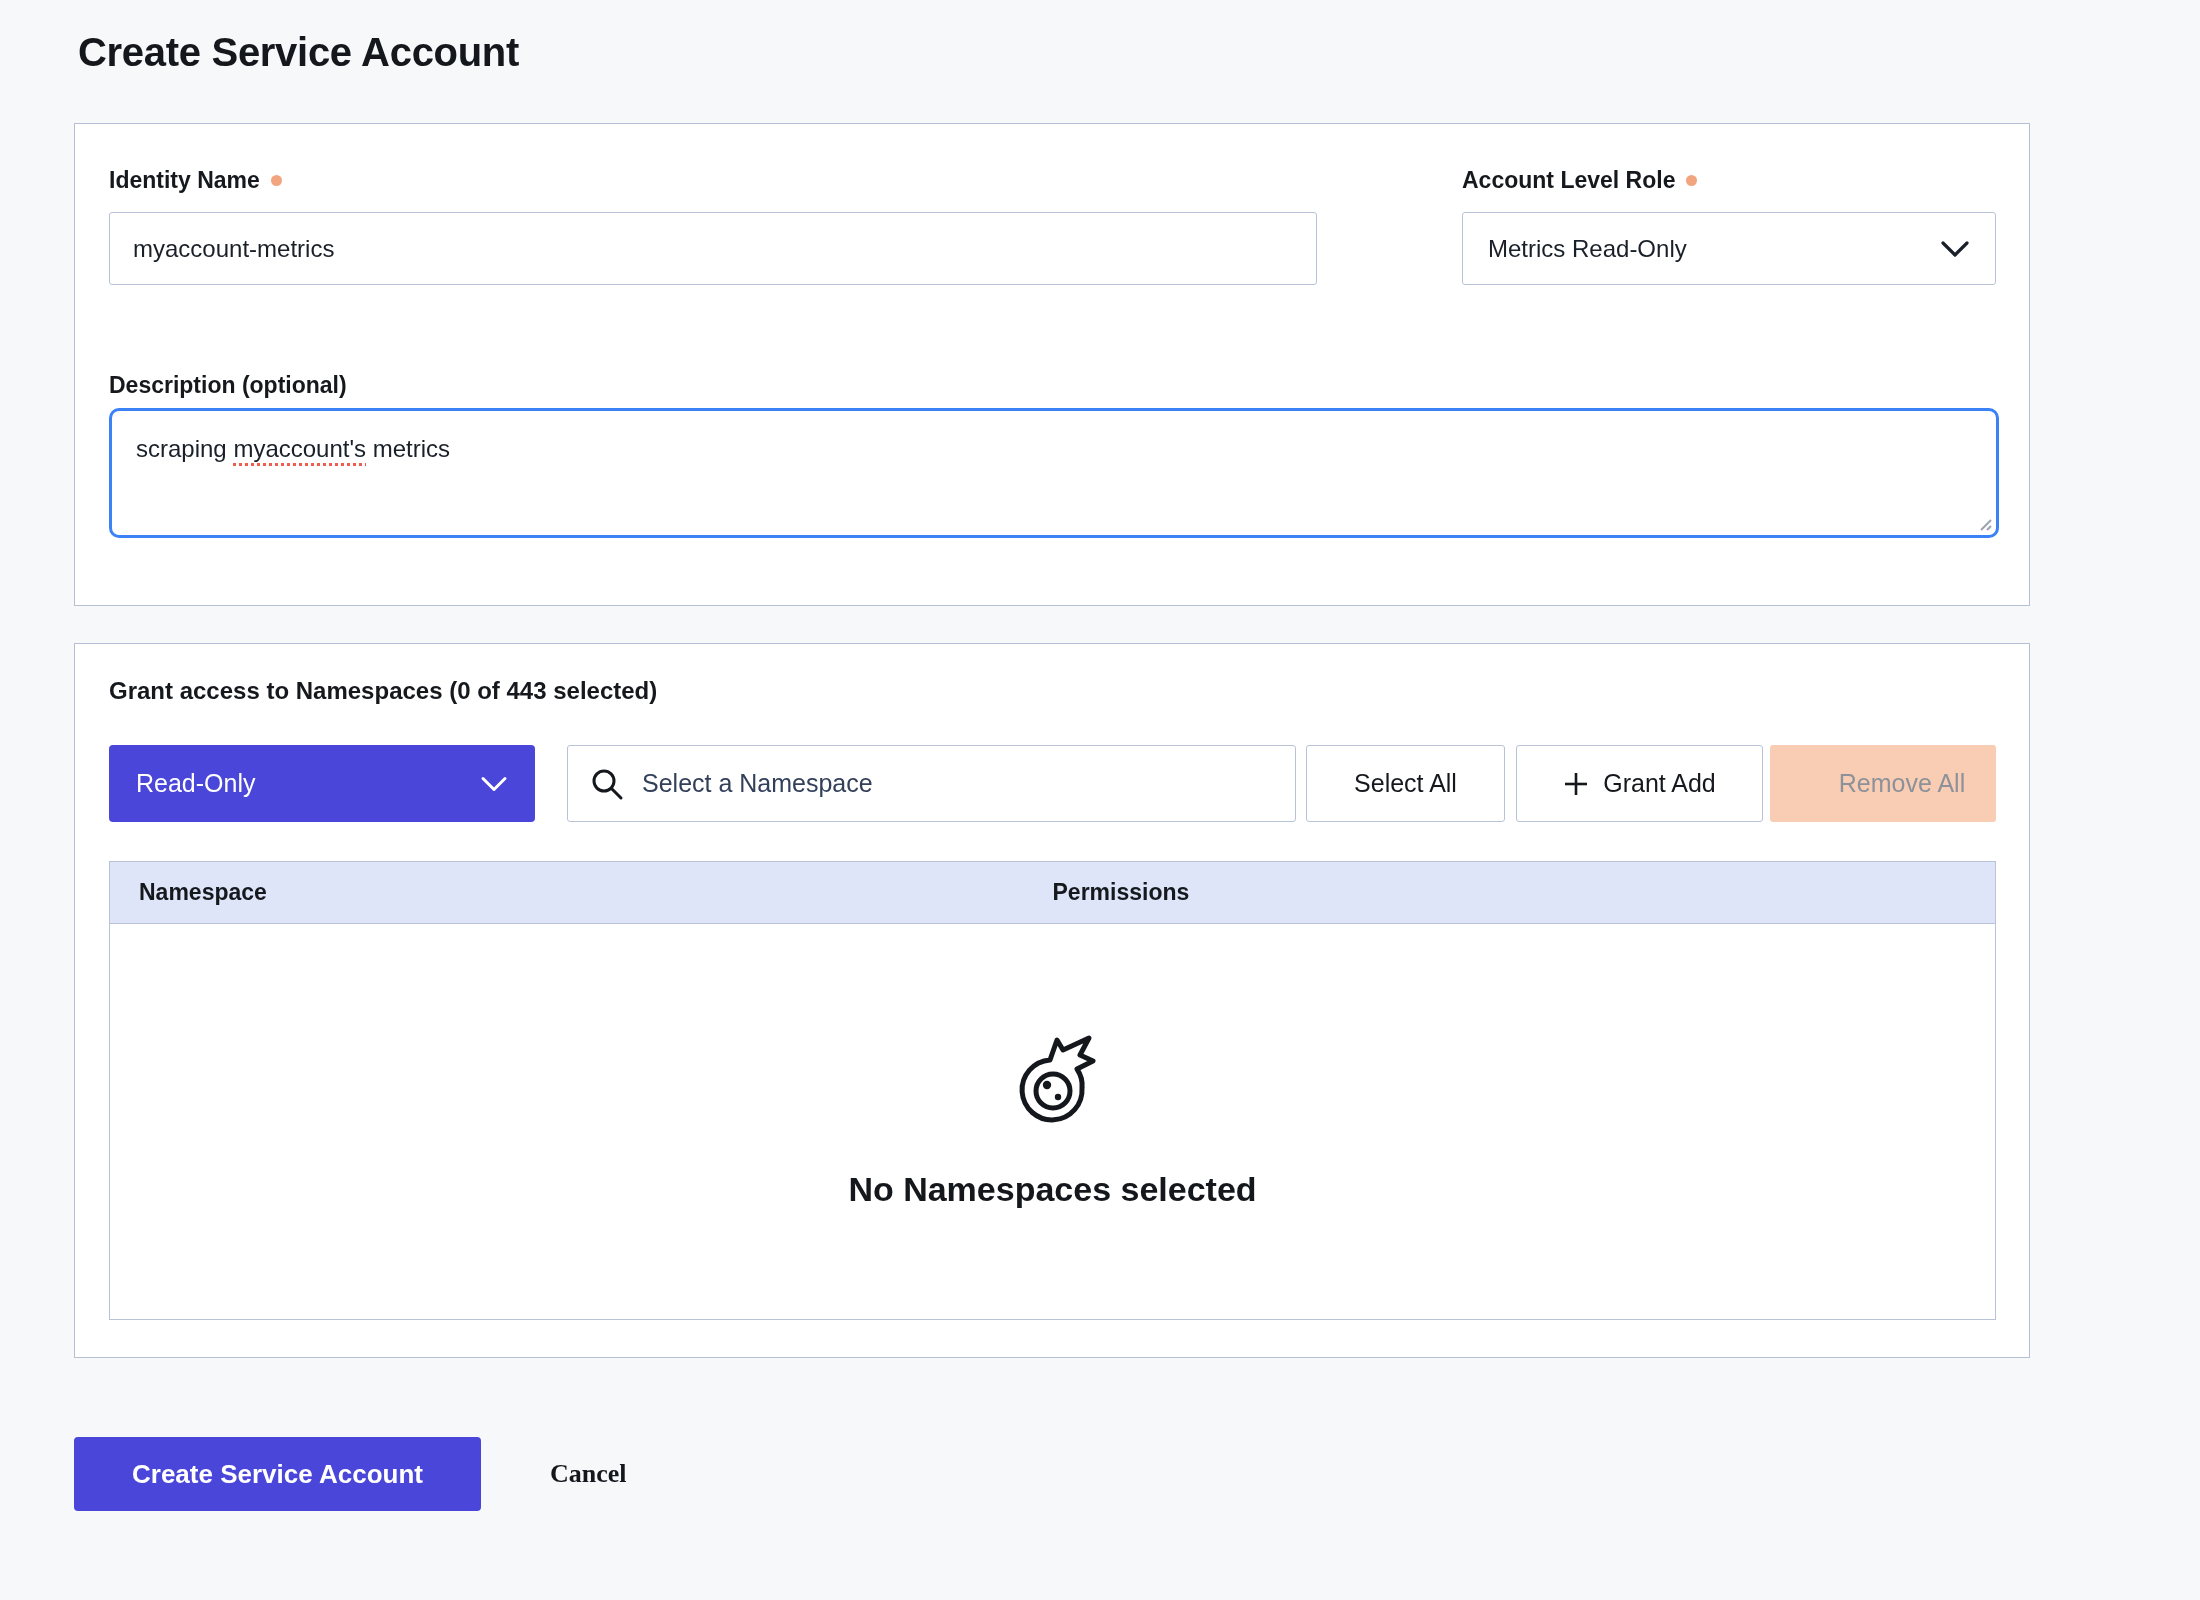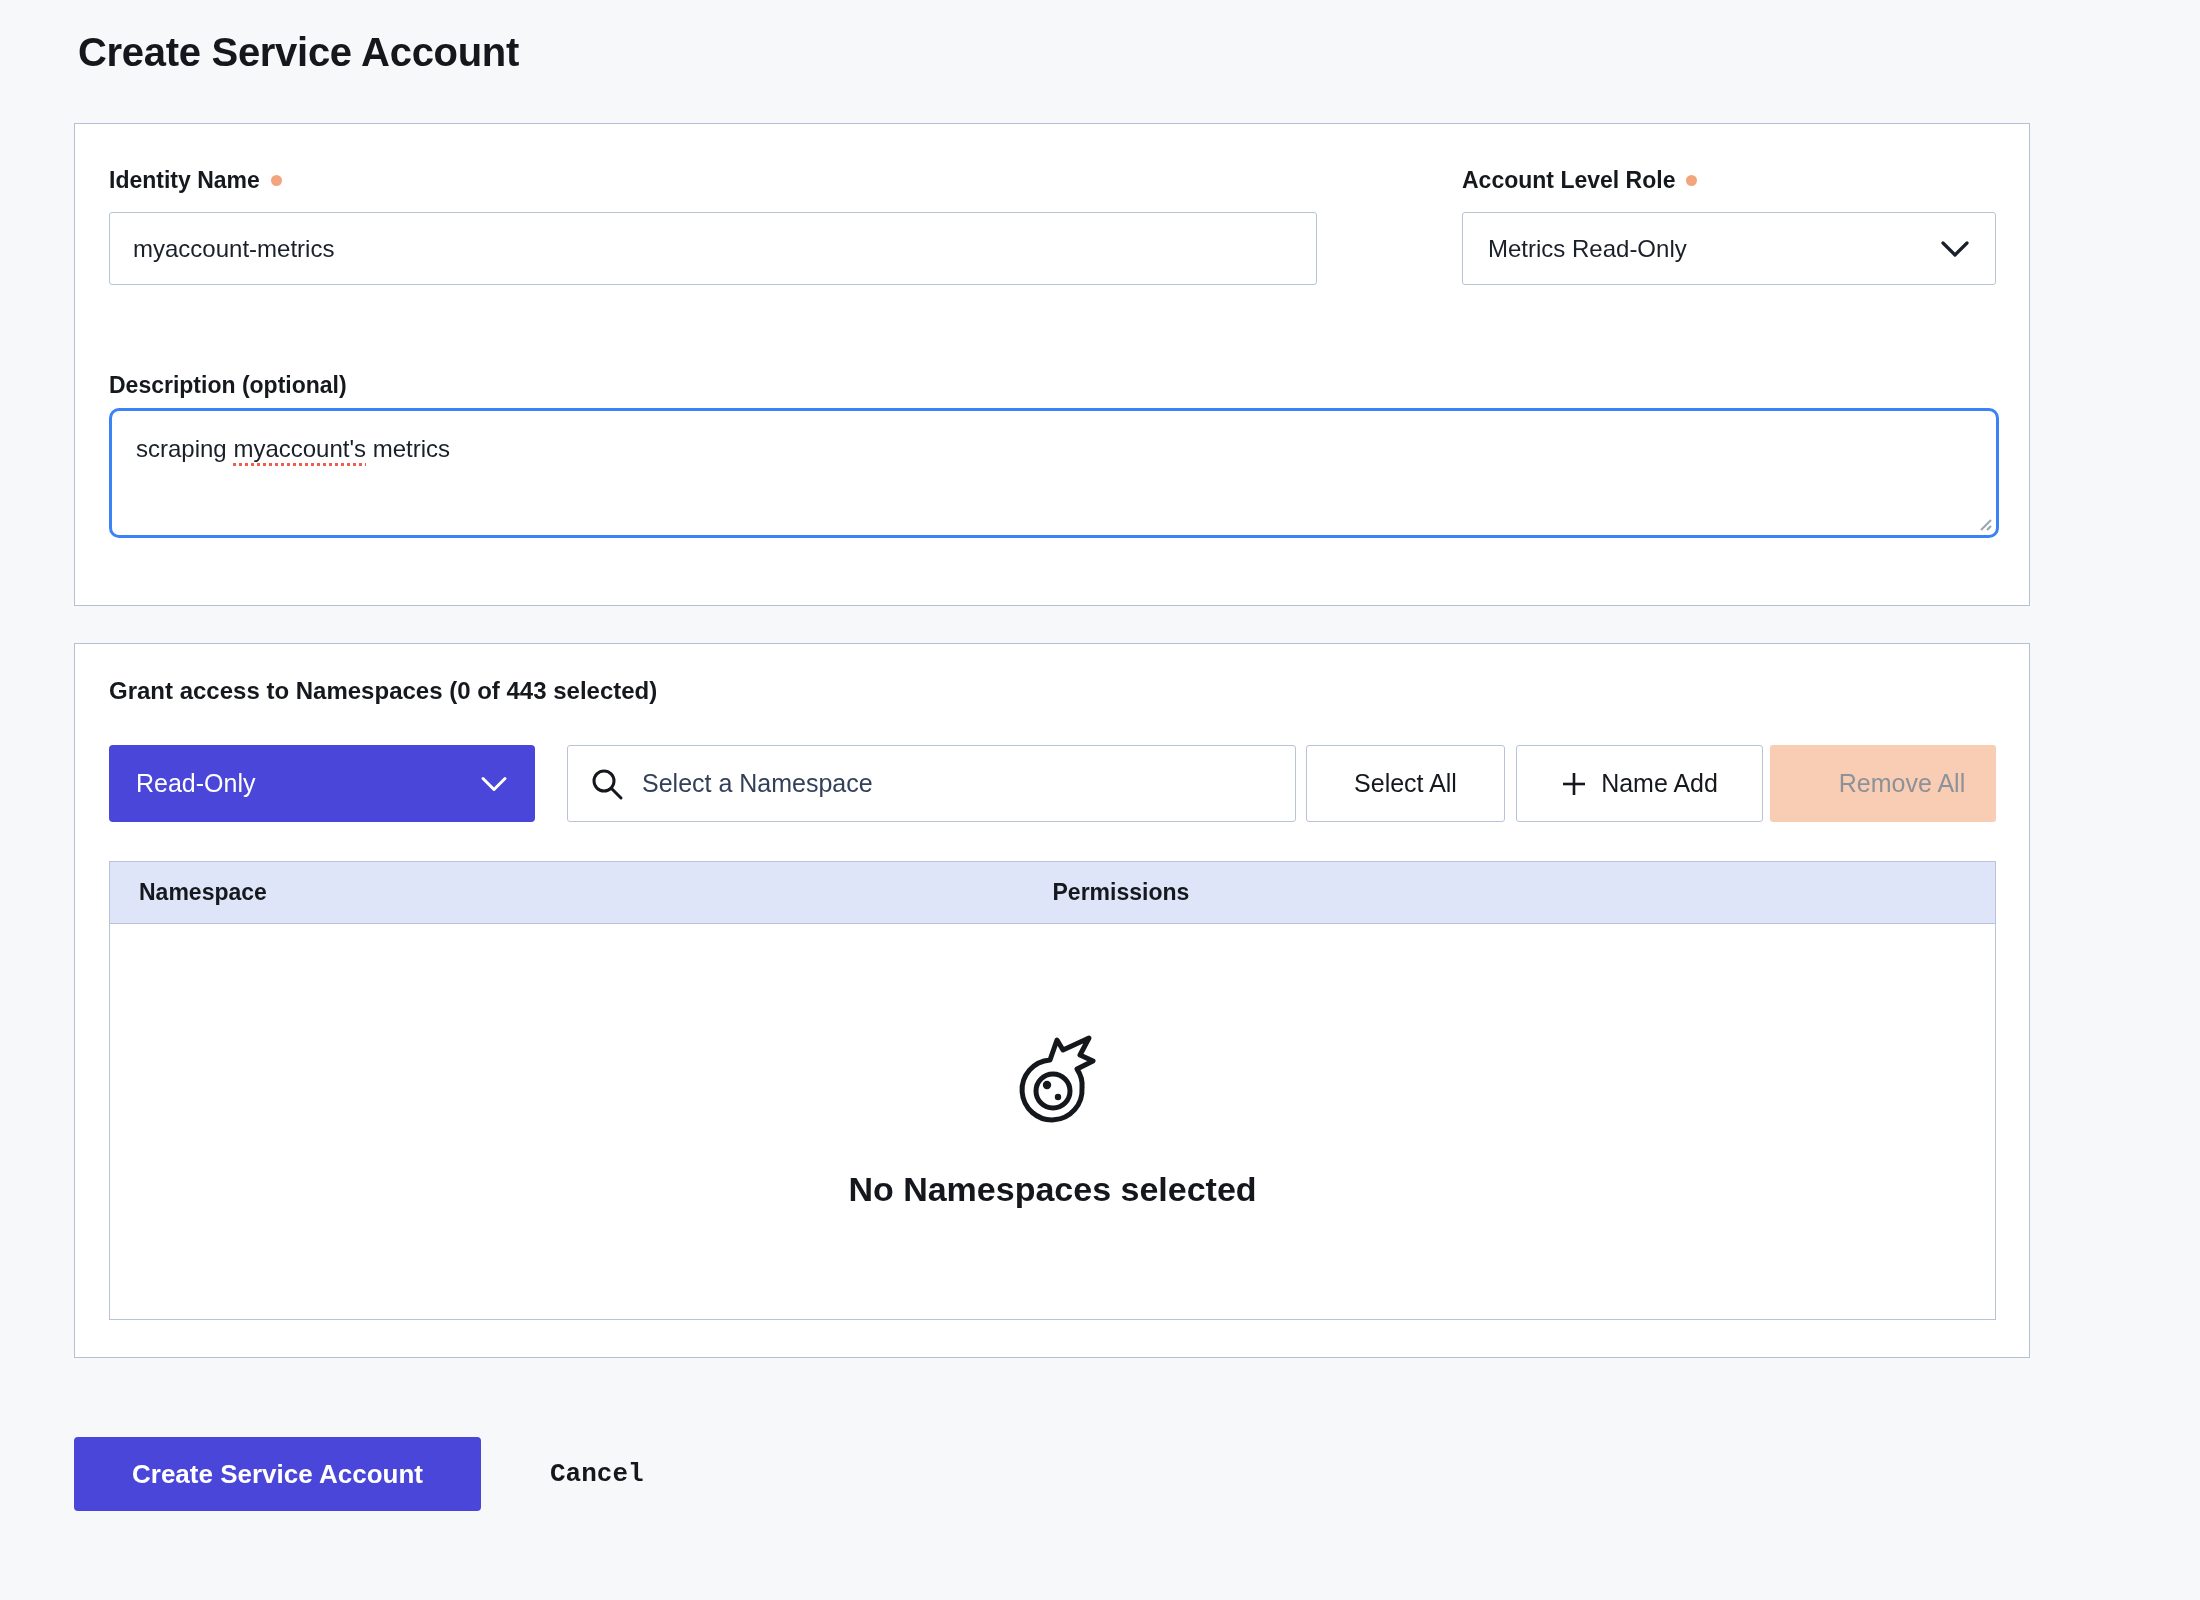--- a/index.html
+++ b/index.html
@@ -246,21 +246,21 @@
     color: #ffffff;
     font-family: "Liberation Sans", sans-serif;
     font-size: 26px;
     font-weight: 600;
     cursor: pointer;
   }
   .cancel-btn {
     margin-left: 69px;
     background: transparent;
     border: none;
-    font-family: Liberation Mono, monospace;
+    font-family: Liberation Serif, serif;
     font-size: 26px;
     font-weight: 600;
     color: #14171c;
     cursor: pointer;
     padding: 0;
   }
 </style>
 </head>
 <body>
 
@@ -317,21 +317,21 @@
 
       <button class="ghost-btn btn-select-all">
         <span>Select All</span>
       </button>
 
       <button class="ghost-btn btn-bulk-add">
         <svg width="26" height="26" viewBox="0 0 26 26">
           <line x1="13" y1="2" x2="13" y2="24" stroke="#14171c" stroke-width="2.6"></line>
           <line x1="2" y1="13" x2="24" y2="13" stroke="#14171c" stroke-width="2.6"></line>
         </svg>
-        <span>Name Add</span>
+        <span>Grant Add</span>
       </button>
 
       <button class="btn-remove-all" disabled="">
         <span>Remove All</span>
       </button>
     </div>
 
     <div class="ns-table">
       <div class="ns-table-header">
         <div class="col-namespace">Namespace</div>

